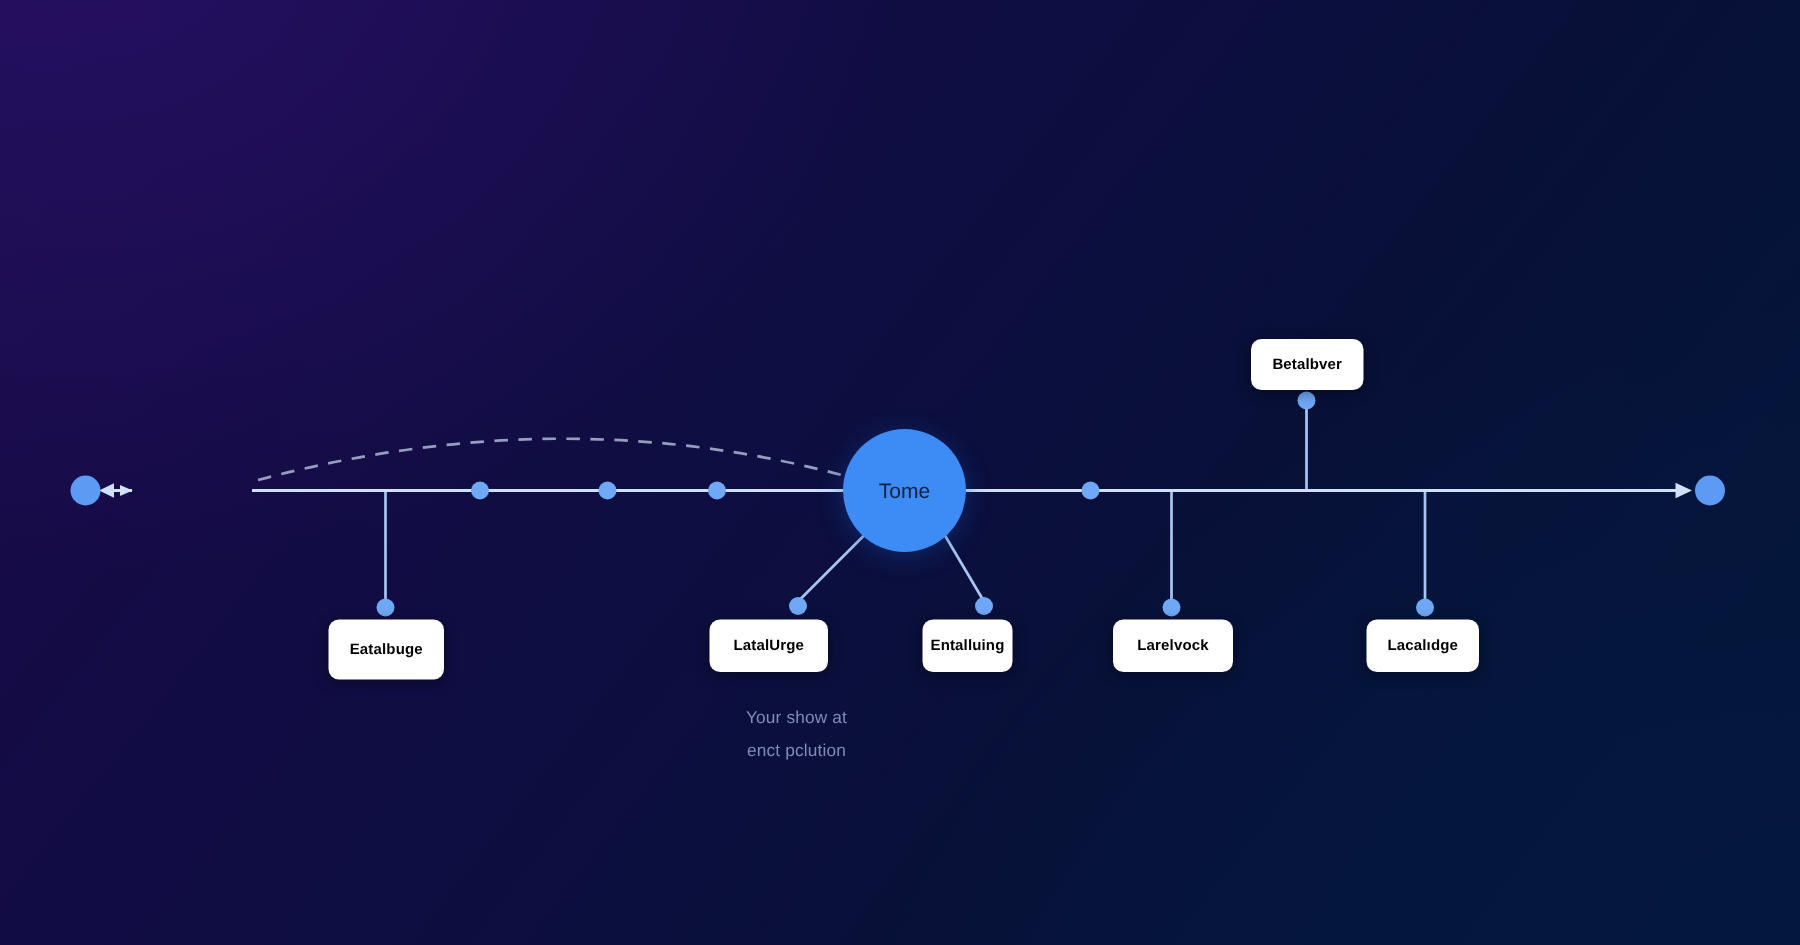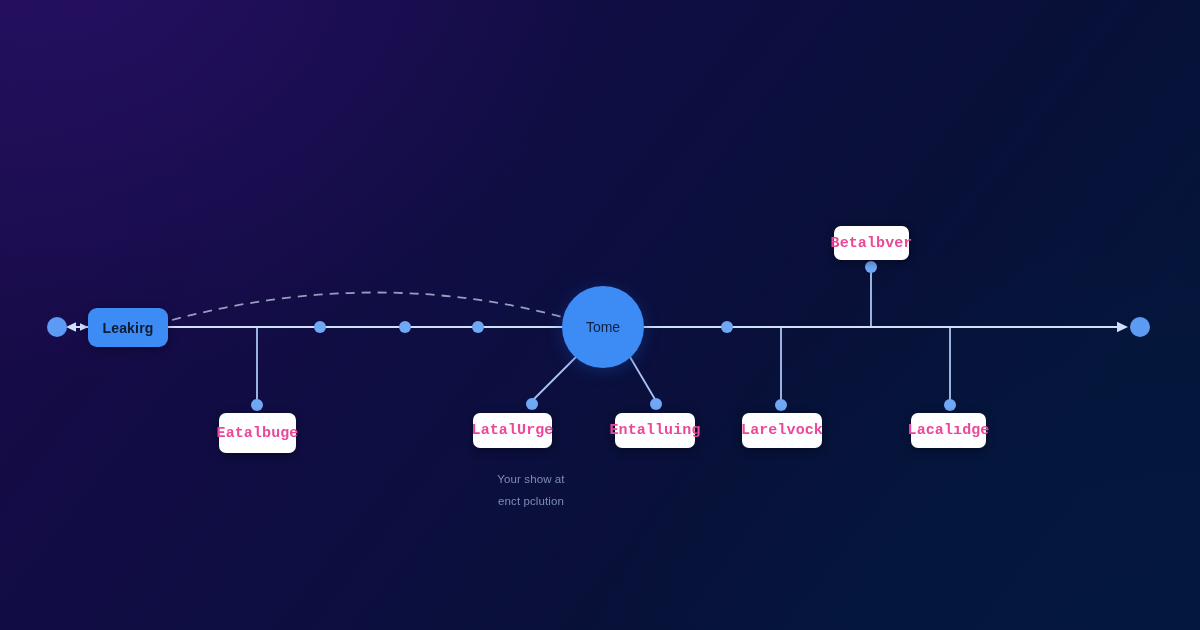--- a/index.html
+++ b/index.html
@@ -59,29 +59,28 @@
     font-weight: 400;
     display: flex;
     align-items: center;
     justify-content: center;
     box-shadow: 0 3px 16px rgba(20,70,160,.45);
   }
 
   .card {
     background: #ffffff;
     border-radius: 7px;
-    color: #ec4899;
-    font-size: 15px;
+    color: #000000;
+    font-size: 10px;
     font-weight: 700;
     letter-spacing: .1px;
     display: flex;
     align-items: center;
     justify-content: center;
     box-shadow: 0 2px 9px rgba(0,0,0,.4);
-    font-family: Liberation Mono, monospace;
   }
 
   .caption {
     position: absolute;
     color: #7e8db5;
     font-size: 11.5px;
     line-height: 22px;
     text-align: center;
     white-space: pre-line;
     letter-spacing: .1px;
@@ -131,37 +130,34 @@
 
     <line x1="871" y1="326" x2="871" y2="268" stroke="#a9c6f2" stroke-width="1.8"></line>
     <circle cx="871" cy="267" r="6" fill="#6fa8f5"></circle>
 
     <circle cx="320" cy="327" r="6" fill="#6fa8f5"></circle>
     <circle cx="405" cy="327" r="6" fill="#6fa8f5"></circle>
     <circle cx="478" cy="327" r="6" fill="#6fa8f5"></circle>
     <circle cx="727" cy="327" r="6" fill="#6fa8f5"></circle>
   </svg>
 
-  <div class="node pill" style="left:88px; top:308px; width:80px; height:39px;">
-    <span>Leakirg</span>
-  </div>
 
   <div class="node hub" style="left:562px; top:286px; width:82px; height:82px;">
     <span>Tome</span>
   </div>
 
   <div class="node card" style="left:219px; top:413px; width:77px; height:40px;">
     <span>Eatalbuge</span>
   </div>
 
   <div class="node card" style="left:473px; top:413px; width:79px; height:35px;">
     <span>LatalUrge</span>
   </div>
 
-  <div class="node card" style="left:615px; top:413px; width:80px; height:35px;">
+  <div class="node card" style="left:615px; top:413px; width:60px; height:35px;">
     <span>Entalluing</span>
   </div>
 
   <div class="node card" style="left:742px; top:413px; width:80px; height:35px;">
     <span>Larelvock</span>
   </div>
 
   <div class="node card" style="left:911px; top:413px; width:75px; height:35px;">
     <span>Lacalıdge</span>
   </div>

